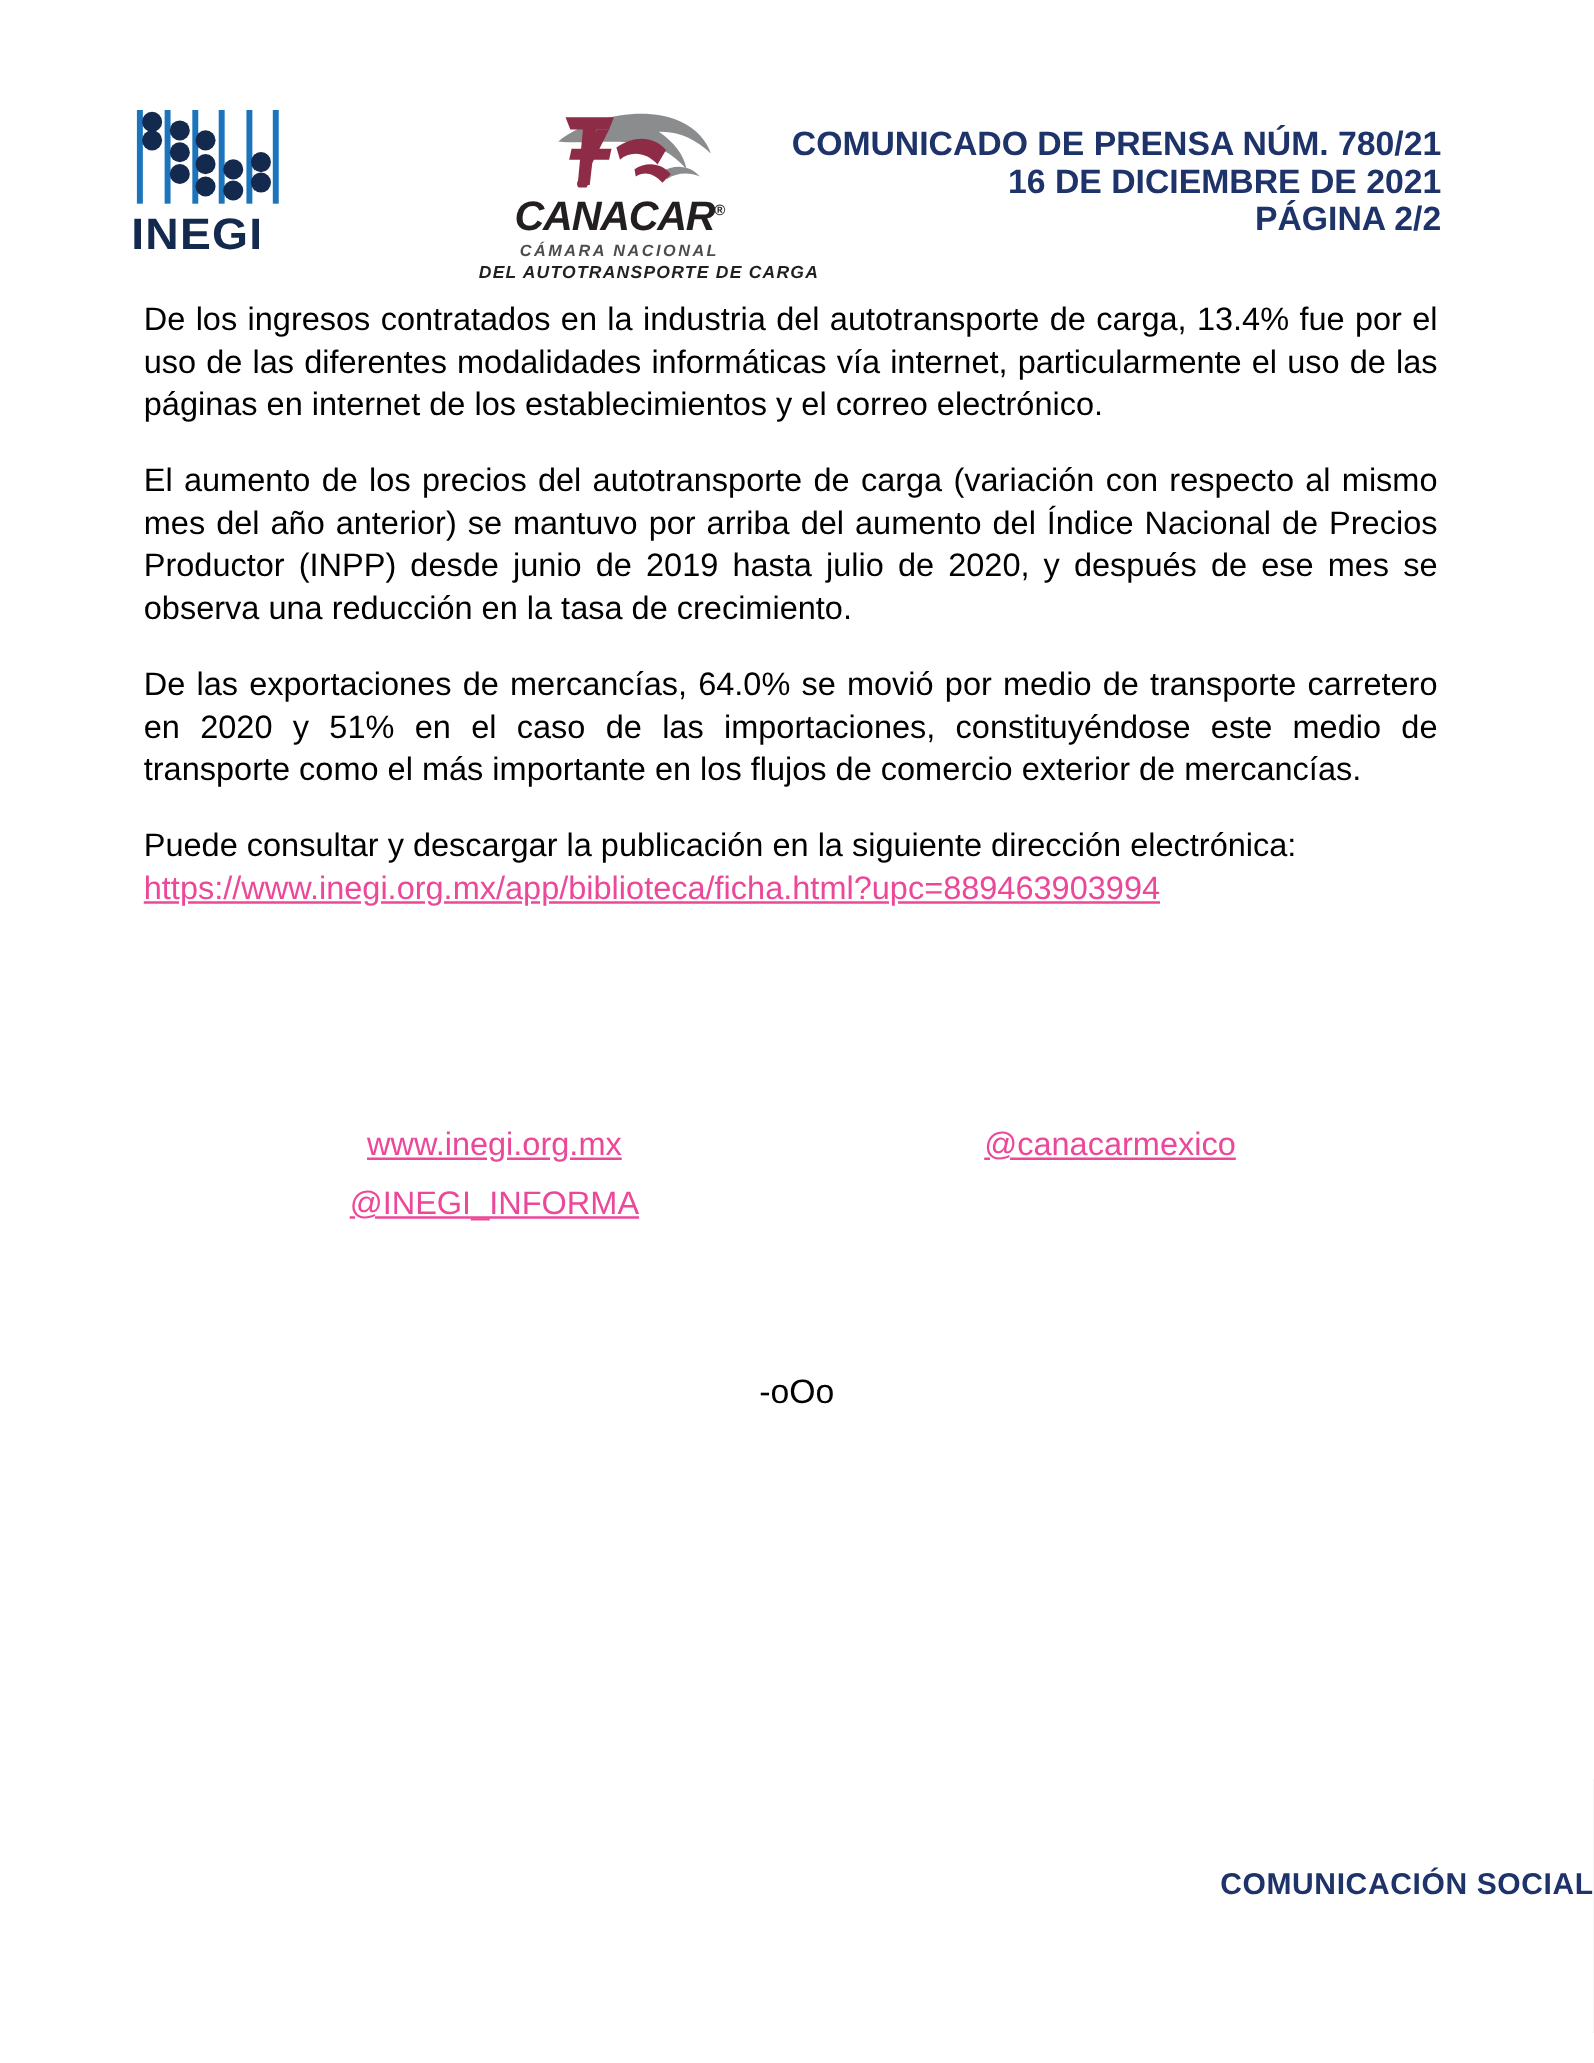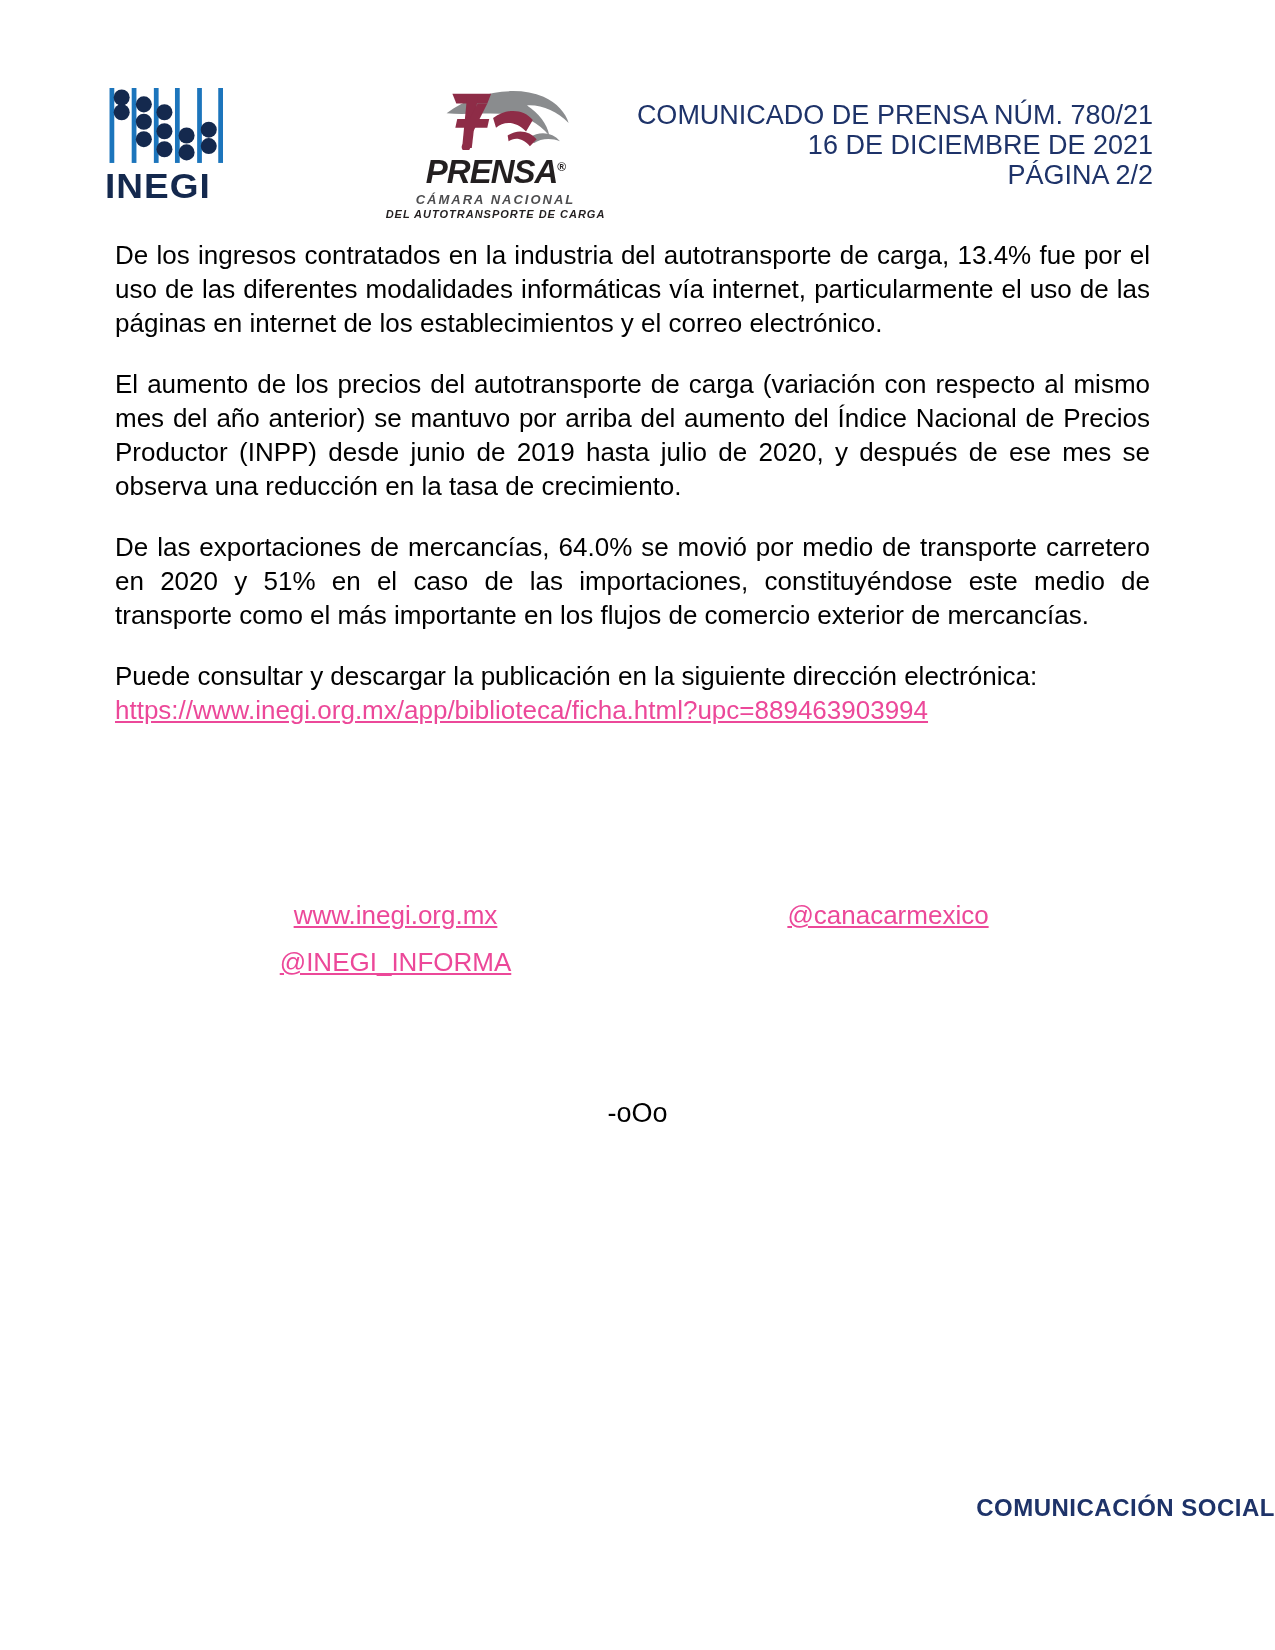--- a/index.html
+++ b/index.html
@@ -53,31 +53,31 @@
     font-style: italic;
     font-size: 13px;
     letter-spacing: 2px;
     color: #4d4d4f;
     margin-top: 5px;
     white-space: nowrap;
   }
   .canacar-sub2 {
     font-weight: bold;
     font-style: italic;
-    font-size: 11px;
+    font-size: 14px;
     letter-spacing: 1px;
     color: #231f20;
     margin-top: 3px;
     white-space: nowrap;
   }
   .press-info {
     flex: 1 1 auto;
     text-align: right;
     padding-top: 12px;
-    font-weight: normal;
+    font-weight: bold;
     font-size: 27px;
     line-height: 30px;
     color: #1e3369;
   }
 
   
   .body-text {
     position: absolute;
     top: 238px;
     left: 115px;
@@ -171,21 +171,21 @@
 
         <path d="M40 6 L80 6 L76 16 L44 16 Z" fill="#8e2c47"></path>
         <path d="M55 10 L66 10 L60 62 L50 62 Z" fill="#8e2c47"></path>
         <path d="M76 16 L62 44 L52 44 L66 16 Z" fill="#8e2c47"></path>
         <path d="M45 32 L78 32 L76 41 L43 41 Z" fill="#8e2c47"></path>
         <circle cx="54" cy="61" r="4.5" fill="#8e2c47"></circle>
 
         <path d="M82 31 C97 20 114 22 123 33 L116 45 C106 34 93 34 85 41 Z" fill="#8e2c47"></path>
         <path d="M97 49 C107 42 120 44 127 53 L120 60 C112 51 104 51 98 55 Z" fill="#8e2c47"></path>
       </svg>
-      <div class="canacar-word"><span>PRENSA</span><span class="reg">®</span></div>
+      <div class="canacar-word"><span>CANACAR</span><span class="reg">®</span></div>
       <div class="canacar-sub1">CÁMARA NACIONAL</div>
       <div class="canacar-sub2">DEL AUTOTRANSPORTE DE CARGA</div>
     </div>
 
     <div class="press-info">
       <div>COMUNICADO DE PRENSA NÚM. 780/21</div>
       <div>16 DE DICIEMBRE DE 2021</div>
       <div>PÁGINA 2/2</div>
     </div>
 

